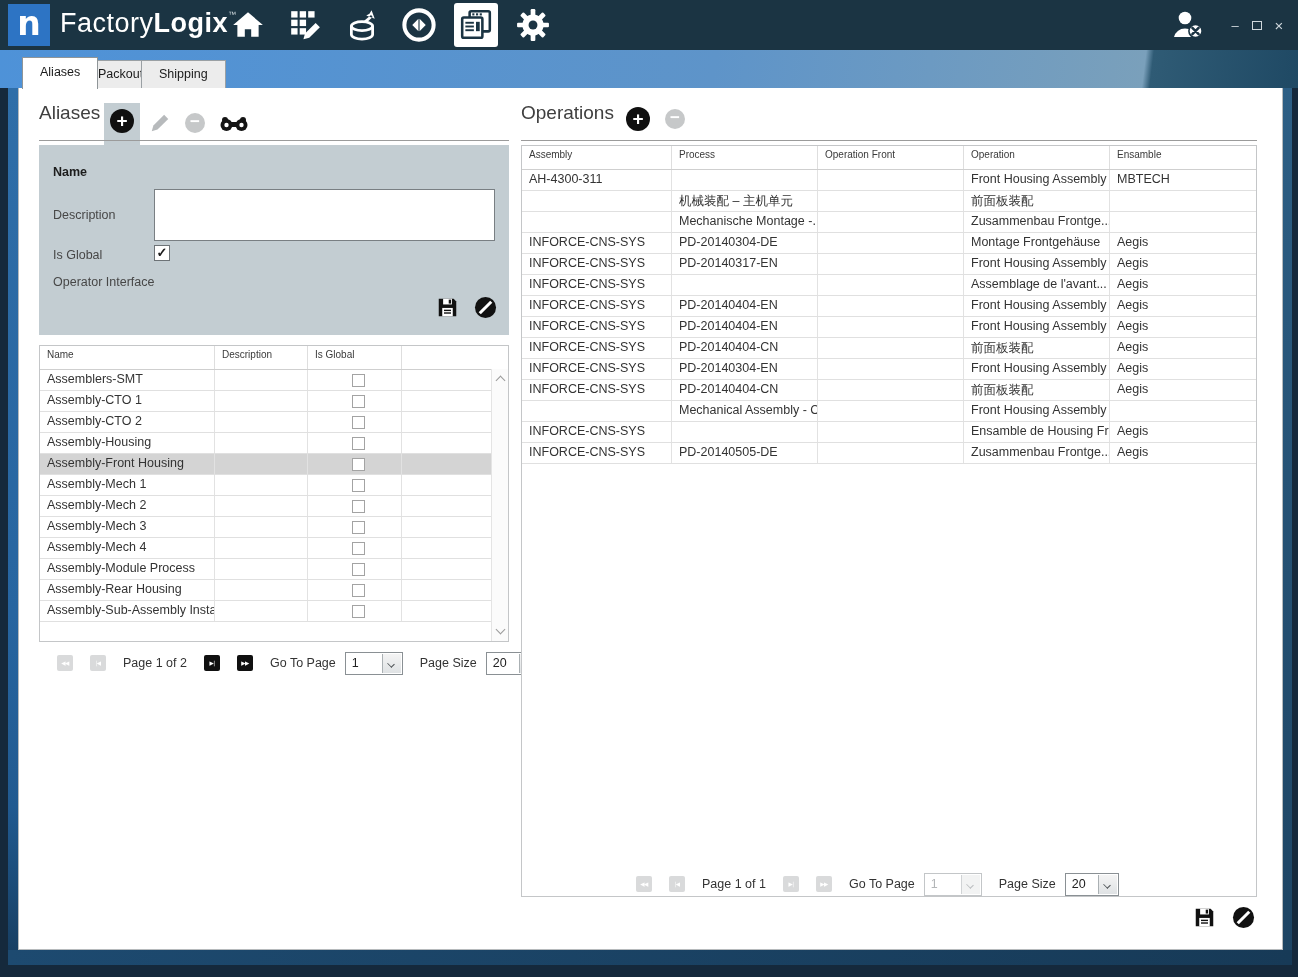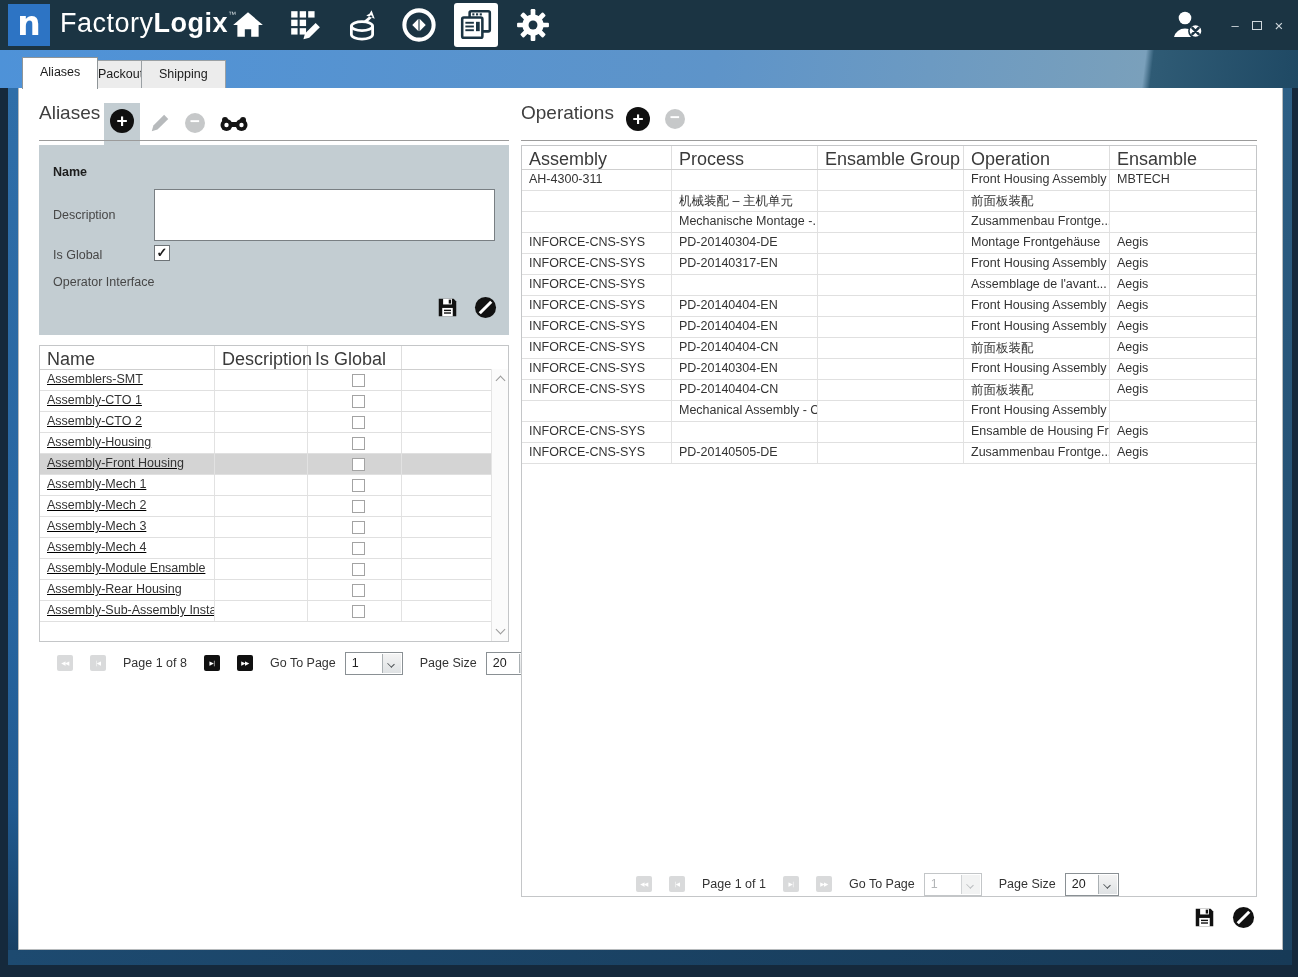--- a/index.html
+++ b/index.html
@@ -60,21 +60,21 @@
   .combo.dis { border-color:#c3c6c8; }
   .combo.dis .val { color:#b3b6b8; }
   .combo.dis .btn { background:#f2f3f3; border-left-color:#d0d3d5; }
   .combo.dis .chev { border-color:#b9bcbe; }
   .op-combo { position:absolute; left:115px; top:126px; width:341px; }
   .actions { position:absolute; }
 
   
   .gtable { position:absolute; background:#fff; border:1px solid #c4c6c8; }
   .ghead { display:flex; border-bottom:1px solid #cfcfcf; }
-  .gh { font-size:18px; color:#3a3a3a; padding:3px 0 0 7px; border-right:1px solid #dedede; height:23px; }
+  .gh { font-size:10px; color:#3a3a3a; padding:3px 0 0 7px; border-right:1px solid #dedede; height:23px; }
   .grow { display:flex; border-bottom:1px solid #e0e0e0; height:21px; }
   .grow.sel { background:#d4d4d4; }
   .gc { font-size:12.5px; color:#333; padding:2px 0 0 7px; border-right:1px solid #e2e2e2; white-space:nowrap; overflow:hidden; }
   .lt-c1 { width:175px; } .lt-c2 { width:93px; } .lt-c3 { width:94px; display:flex; justify-content:center; } .lt-c4 { flex:1; border-right:none; }
   .cbx { width:13px; height:13px; border:1px solid #a3a3a3; background:#fff; margin-top:2px; display:inline-block; }
   .vscroll { position:absolute; right:0; top:23px; bottom:0; width:17px; background:#fbfbfb; border-left:1px solid #e4e4e4; }
   .schev { position:absolute; left:5px; width:7px; height:7px; border-right:1.6px solid #9a9a9a; border-bottom:1.6px solid #9a9a9a; }
   .schev.up { top:8px; transform:rotate(-135deg); } .schev.down { bottom:8px; transform:rotate(45deg); }
   .ot-c0 { width:150px; } .ot-c1 { width:146px; } .ot-c2 { width:146px; } .ot-c3 { width:146px; } .ot-c4 { flex:1; border-right:none; }
 
@@ -228,21 +228,21 @@
     </div>
   </div>
 
   <div class="gtable" style="left:20px; top:257px; width:470px; height:297px;">
     <div class="ghead">
       <div class="gh lt-c1">Name</div>
       <div class="gh lt-c2">Description</div>
       <div class="gh lt-c3" style="justify-content:flex-start; padding-left:7px;">Is Global</div>
       <div class="gh lt-c4"></div>
     </div>
-    <div style="position:relative;text-decoration:underline;">
+    <div style="position:relative;">
         <div class="grow">
           <div class="gc lt-c1">Assemblers-SMT</div>
           <div class="gc lt-c2"></div>
           <div class="gc lt-c3">
             <span class="cbx"></span>
           </div>
           <div class="gc lt-c4"></div>
         </div>
         <div class="grow">
           <div class="gc lt-c1">Assembly-CTO 1</div>
@@ -302,21 +302,21 @@
         </div>
         <div class="grow">
           <div class="gc lt-c1">Assembly-Mech 4</div>
           <div class="gc lt-c2"></div>
           <div class="gc lt-c3">
             <span class="cbx"></span>
           </div>
           <div class="gc lt-c4"></div>
         </div>
         <div class="grow">
-          <div class="gc lt-c1">Assembly-Module Ensamble</div>
+          <div class="gc lt-c1">Assembly-Module Process</div>
           <div class="gc lt-c2"></div>
           <div class="gc lt-c3">
             <span class="cbx"></span>
           </div>
           <div class="gc lt-c4"></div>
         </div>
         <div class="grow">
           <div class="gc lt-c1">Assembly-Rear Housing</div>
           <div class="gc lt-c2"></div>
           <div class="gc lt-c3">
@@ -335,21 +335,21 @@
       </div>
     <div class="vscroll">
       <div class="schev up"></div>
       <div class="schev down"></div>
     </div>
   </div>
 
   <div class="pager" style="left:38px; top:563px;">
     <button class="pbtn dis">◀◀</button>
     <button class="pbtn dis" style="margin-left:8px;">|◀</button>
-    <span class="ptext">Page 1 of 8</span>
+    <span class="ptext">Page 1 of 2</span>
     <button class="pbtn en">▶|</button>
     <button class="pbtn en" style="margin-left:8px;">▶▶</button>
     <span class="plabel">Go To Page</span>
     <div class="combo" style="width:58px;">
       <span class="val">1</span>
       <span class="btn">
           <i class="chev"></i>
         </span>
     </div>
     <span class="plabel">Page Size</span>
@@ -363,21 +363,21 @@
 
   <div class="sec-title" style="left:502px; top:14px;">Operations</div>
   <div class="cicon dark plus24" style="left:607px; top:19px;">+</div>
   <div class="cicon dis minus20" style="left:646px; top:21px;">−</div>
   <div class="hr" style="left:502px; top:52px; width:736px;"></div>
 
   <div class="gtable" style="left:502px; top:57px; width:736px; height:752px;">
     <div class="ghead">
       <div class="gh ot-c0">Assembly</div>
       <div class="gh ot-c1">Process</div>
-      <div class="gh ot-c2">Ensamble Group</div>
+      <div class="gh ot-c2">Operation Front</div>
       <div class="gh ot-c3">Operation</div>
       <div class="gh ot-c4">Ensamble</div>
     </div>
     <div>
         <div class="grow">
           <div class="gc ot-c0">AH-4300-311</div>
           <div class="gc ot-c1"></div>
           <div class="gc ot-c2"></div>
           <div class="gc ot-c3">Front Housing Assembly</div>
           <div class="gc ot-c4">MBTECH</div>

